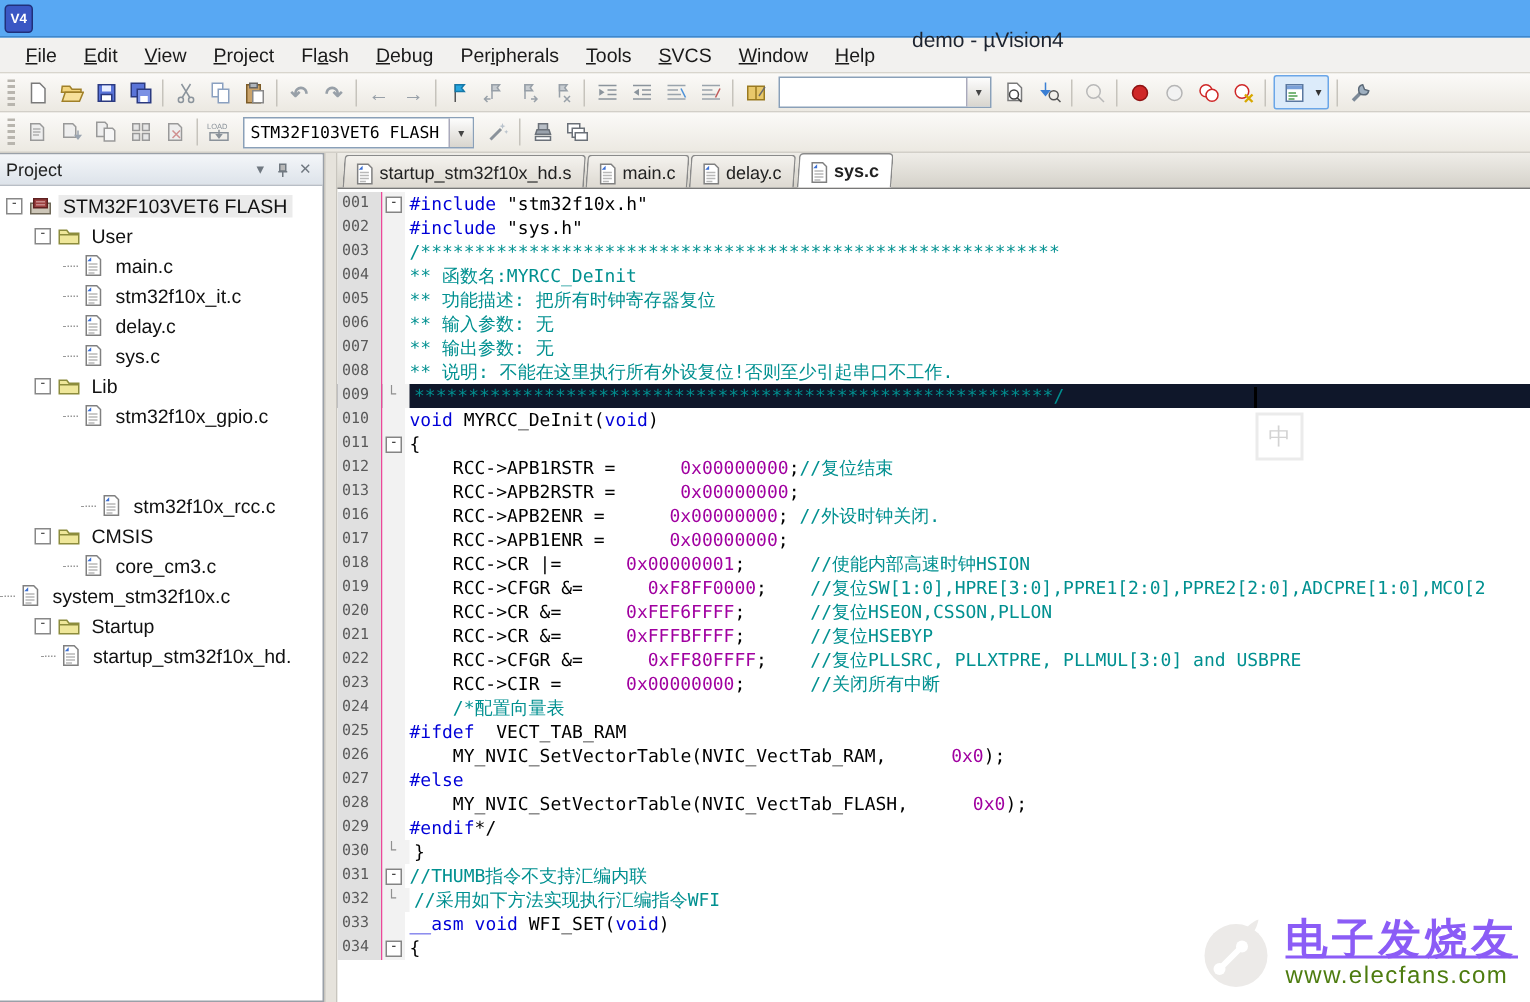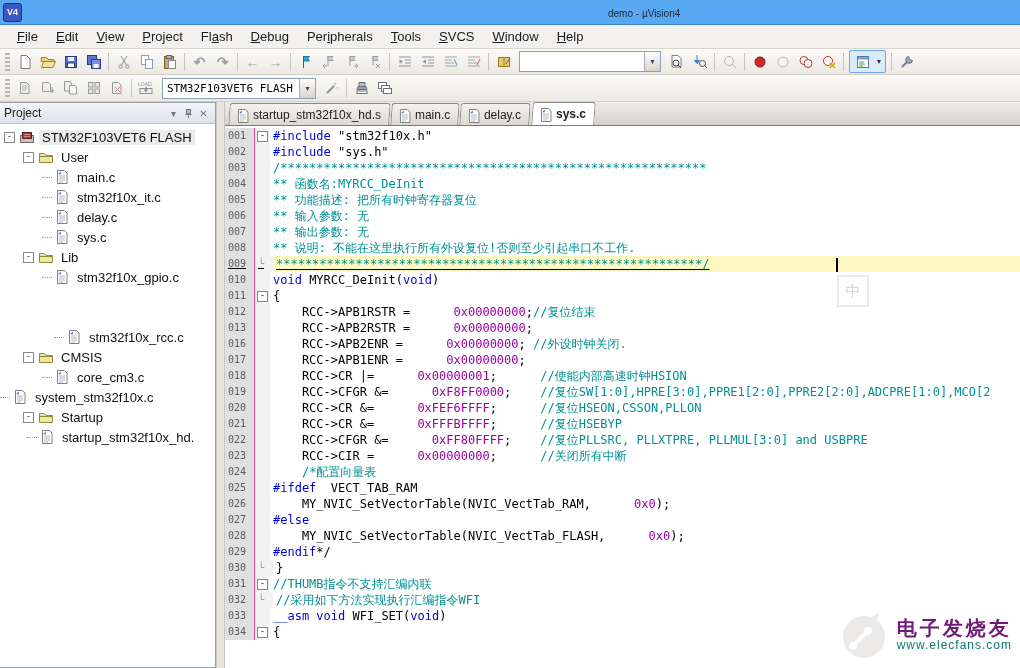--- a/index.html
+++ b/index.html
@@ -4,21 +4,21 @@
 <style>
   html,body{margin:0;padding:0;width:1020px;height:668px;overflow:hidden;
     font-family:"Liberation Sans",sans-serif;background:#f0f0f0;}
   .window{width:1020px;height:668px;display:flex;flex-direction:column;background:#ece9e2;}
 
   
   .titlebar{height:24px;background:#58a8f3;border-bottom:1px solid #3f87cc;
     display:flex;align-items:center;position:relative;flex:0 0 auto;}
   .appicon{width:17px;height:17px;margin-left:3px;background:#3a57c4;border:1px solid #20307a;
     border-radius:3px;color:#fff;font-size:9px;font-weight:bold;display:flex;align-items:center;justify-content:center;}
-  .title{position:absolute;left:608px;top:8px;font-size:10px;color:#1d2430;}
+  .title{position:absolute;left:608px;top:18px;font-size:14px;color:#1d2430;}
 
   
   .menubar{height:23px;background:#f2f1ef;border-bottom:1px solid #d8d5cd;display:flex;align-items:center;padding-left:8px;flex:0 0 auto;}
   .menu-item{font-size:13px;color:#1a1a1a;padding:2px 9px;cursor:default;}
   .menu-item u{text-decoration:underline;}
 
   
   .toolbar{display:flex;align-items:center;background:linear-gradient(#fbfaf8,#ece9e2);
     border-bottom:1px solid #d2cfc8;padding:0 2px;flex:0 0 auto;}
   .t1{height:25px;} .t2{height:26px;}
@@ -60,35 +60,35 @@
   .tab{display:inline-flex;align-items:center;height:21px;padding:0 8px 0 5px;margin-right:1px;
     background:linear-gradient(#f4f2ee,#ddd9d1);border:1px solid #8a8a8a;border-bottom:none;
     border-radius:3px 3px 0 0;font-size:12px;color:#222;transform:skewX(-4deg);}
   .tab>*{transform:skewX(4deg);}
   .tab .ticon{width:14px;height:14px;margin-right:4px;}
   .tab.active{background:#fff;font-weight:bold;height:22px;}
 
   
   .editor{flex:1;background:#fff;position:relative;overflow:hidden;padding-top:2px;}
   .crow{height:16px;display:flex;white-space:pre;font-family:"DejaVu Sans Mono",monospace;font-size:12px;line-height:16px;}
-  .crow.hl{background:#fef9c3;text-decoration:underline;}
+  .crow.hl{background:#0f172a;}
   .gnum{flex:0 0 30px;width:30px;text-align:right;padding-right:8px;background:#e0e0e0;border-right:1px solid #ec4899;
     color:#5a5a5a;font-size:10px;line-height:16px;box-sizing:border-box;}
   .gfold{flex:0 0 15px;width:15px;background:#f2f2f2;display:flex;align-items:center;}
   .fbox{width:9px;height:9px;border:1px solid #848484;background:#fff;font-size:9px;line-height:7px;text-align:center;color:#222;margin-left:2px;}
   .fend{color:#909090;font-size:10px;padding-left:3px;}
   .ctext{padding-left:3px;}
   .s-k{color:#0000d8;} .s-p{color:#000;} .s-c{color:#009090;} .s-num{color:#a000a0;padding-left:36px;}
   .cursor{position:absolute;left:611px;top:132px;width:2px;height:14px;background:#000;}
   .ime{position:absolute;left:612px;top:149px;width:28px;height:28px;border:2px solid #ebebeb;
     color:#d3d3d3;font-size:15px;display:flex;align-items:center;justify-content:center;background:#fff;}
   .wm{position:absolute;right:8px;bottom:6px;display:flex;align-items:center;gap:6px;}
   .wm-txt{display:flex;flex-direction:column;line-height:1.1;}
-  .wm-l1{font-size:20px;font-weight:bold;color:#701a75;letter-spacing:3px;}
-  .wm-l2{font-size:12px;color:#0f766e;letter-spacing:1px;}
+  .wm-l1{font-size:28px;font-weight:bold;color:#8b5cf6;letter-spacing:3px;text-decoration:underline;}
+  .wm-l2{font-size:16px;color:#4d7c0f;letter-spacing:1px;}
 </style>
 </head>
 <body>
 
 <div class="window">
 
   <div class="titlebar">
     <div class="appicon">V4</div>
     <div class="title">demo - µVision4</div>
   </div>

